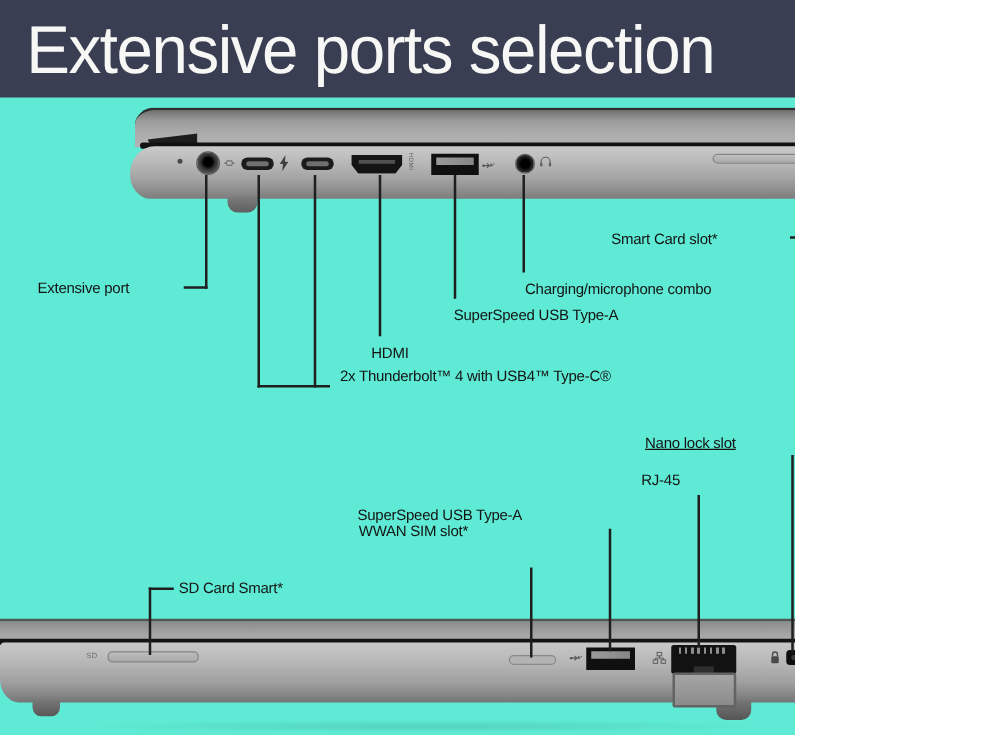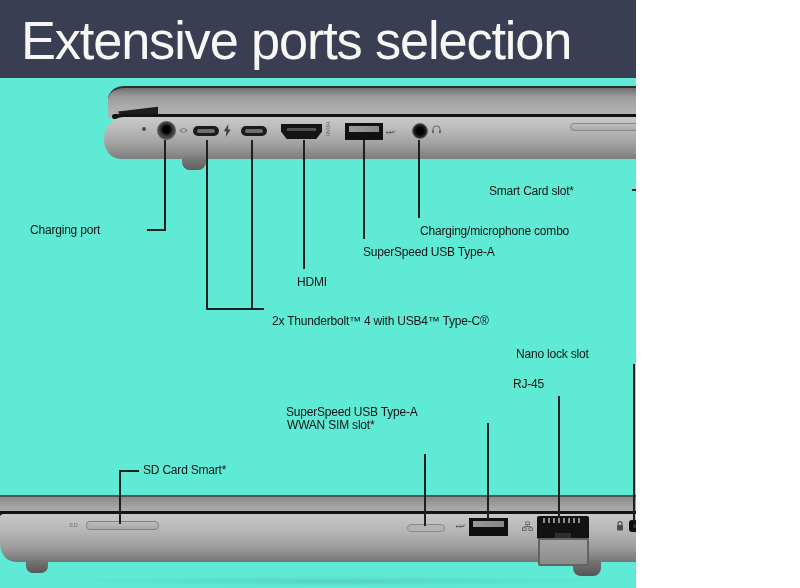--- a/index.html
+++ b/index.html
@@ -72,21 +72,21 @@
   #l-hp-v{left:418px;top:140px;width:2px;height:78px;}
   #l-sc-v{left:649px;top:134px;width:2px;height:57px;}
   #l-sc-h{left:632px;top:189px;width:19px;height:2px;}
 
   
   #lb-charge{left:30px;top:221px;}
   #lb-sc{left:489px;top:182px;}
   #lb-hp{left:420px;top:222px;}
   #lb-ss1{left:363px;top:243px;}
   #lb-hdmi{left:297px;top:273px;}
-  #lb-tb{left:272px;top:312px;}
+  #lb-tb{left:272px;top:292px;}
 
   
   #b-lid{position:absolute;left:0;top:495px;width:664px;height:22px;border-top:2px solid #555;
          background:linear-gradient(180deg,#8c8c8c,#a6a6a6 50%,#b0b0b0);}
   #b-lid-edge{position:absolute;left:650px;top:494px;width:18px;height:26px;
          background:linear-gradient(90deg,#6a6a6a,#3a3a3a 60%,#2e2e2e);border-radius:2px 9px 2px 2px;}
   #b-gap{position:absolute;left:0;top:511px;width:658px;height:5px;background:#141414;}
   #b-base{position:absolute;left:0;top:514px;width:672px;height:48px;
          background:linear-gradient(180deg,#c8c8c8 0,#b6b6b6 35%,#9e9e9e 68%,#757575 100%);
          border-radius:4px 16px 34px 18px / 4px 16px 40px 22px;}
@@ -117,21 +117,21 @@
 
   
   #l-sd-v{left:119px;top:470px;width:2px;height:54px;}
   #l-sd-h{left:119px;top:470px;width:20px;height:2px;}
   #l-wwan-v{left:424px;top:454px;width:2px;height:72px;}
   #l-ss2-v{left:487px;top:423px;width:2px;height:98px;}
   #l-rj45-v{left:558px;top:396px;width:2px;height:122px;}
   #l-nano-v{left:633px;top:364px;width:2px;height:158px;}
 
   
-  #lb-nano{left:516px;top:345px;}
+  #lb-nano{left:516px;top:345px;text-decoration:underline;}
   #lb-rj45{left:513px;top:375px;}
   #lb-ss2{left:286px;top:403px;}
   #lb-wwan{left:287px;top:416px;}
   #lb-sd{left:143px;top:461px;}
 </style>
 </head>
 <body>
 
 <div id="canvas">
 
@@ -179,21 +179,21 @@
     <div id="l-charge-h" class="line"></div>
     <div id="l-tb-v1" class="line"></div>
     <div id="l-tb-v2" class="line"></div>
     <div id="l-tb-h" class="line"></div>
     <div id="l-hdmi-v" class="line"></div>
     <div id="l-usba-v" class="line"></div>
     <div id="l-hp-v" class="line"></div>
     <div id="l-sc-v" class="line"></div>
     <div id="l-sc-h" class="line"></div>
 
-    <div id="lb-charge" class="label">Charging port</div>
+    <div id="lb-charge" class="label">Extensive port</div>
     <div id="lb-sc" class="label">Smart Card slot*</div>
     <div id="lb-hp" class="label">Charging/microphone combo</div>
     <div id="lb-ss1" class="label">SuperSpeed USB Type-A</div>
     <div id="lb-hdmi" class="label">HDMI</div>
     <div id="lb-tb" class="label">2x Thunderbolt™ 4 with USB4™ Type-C®</div>
   </div>
 
   <div>
     <div id="b-lid"></div>
     <div id="b-lid-edge"></div>

